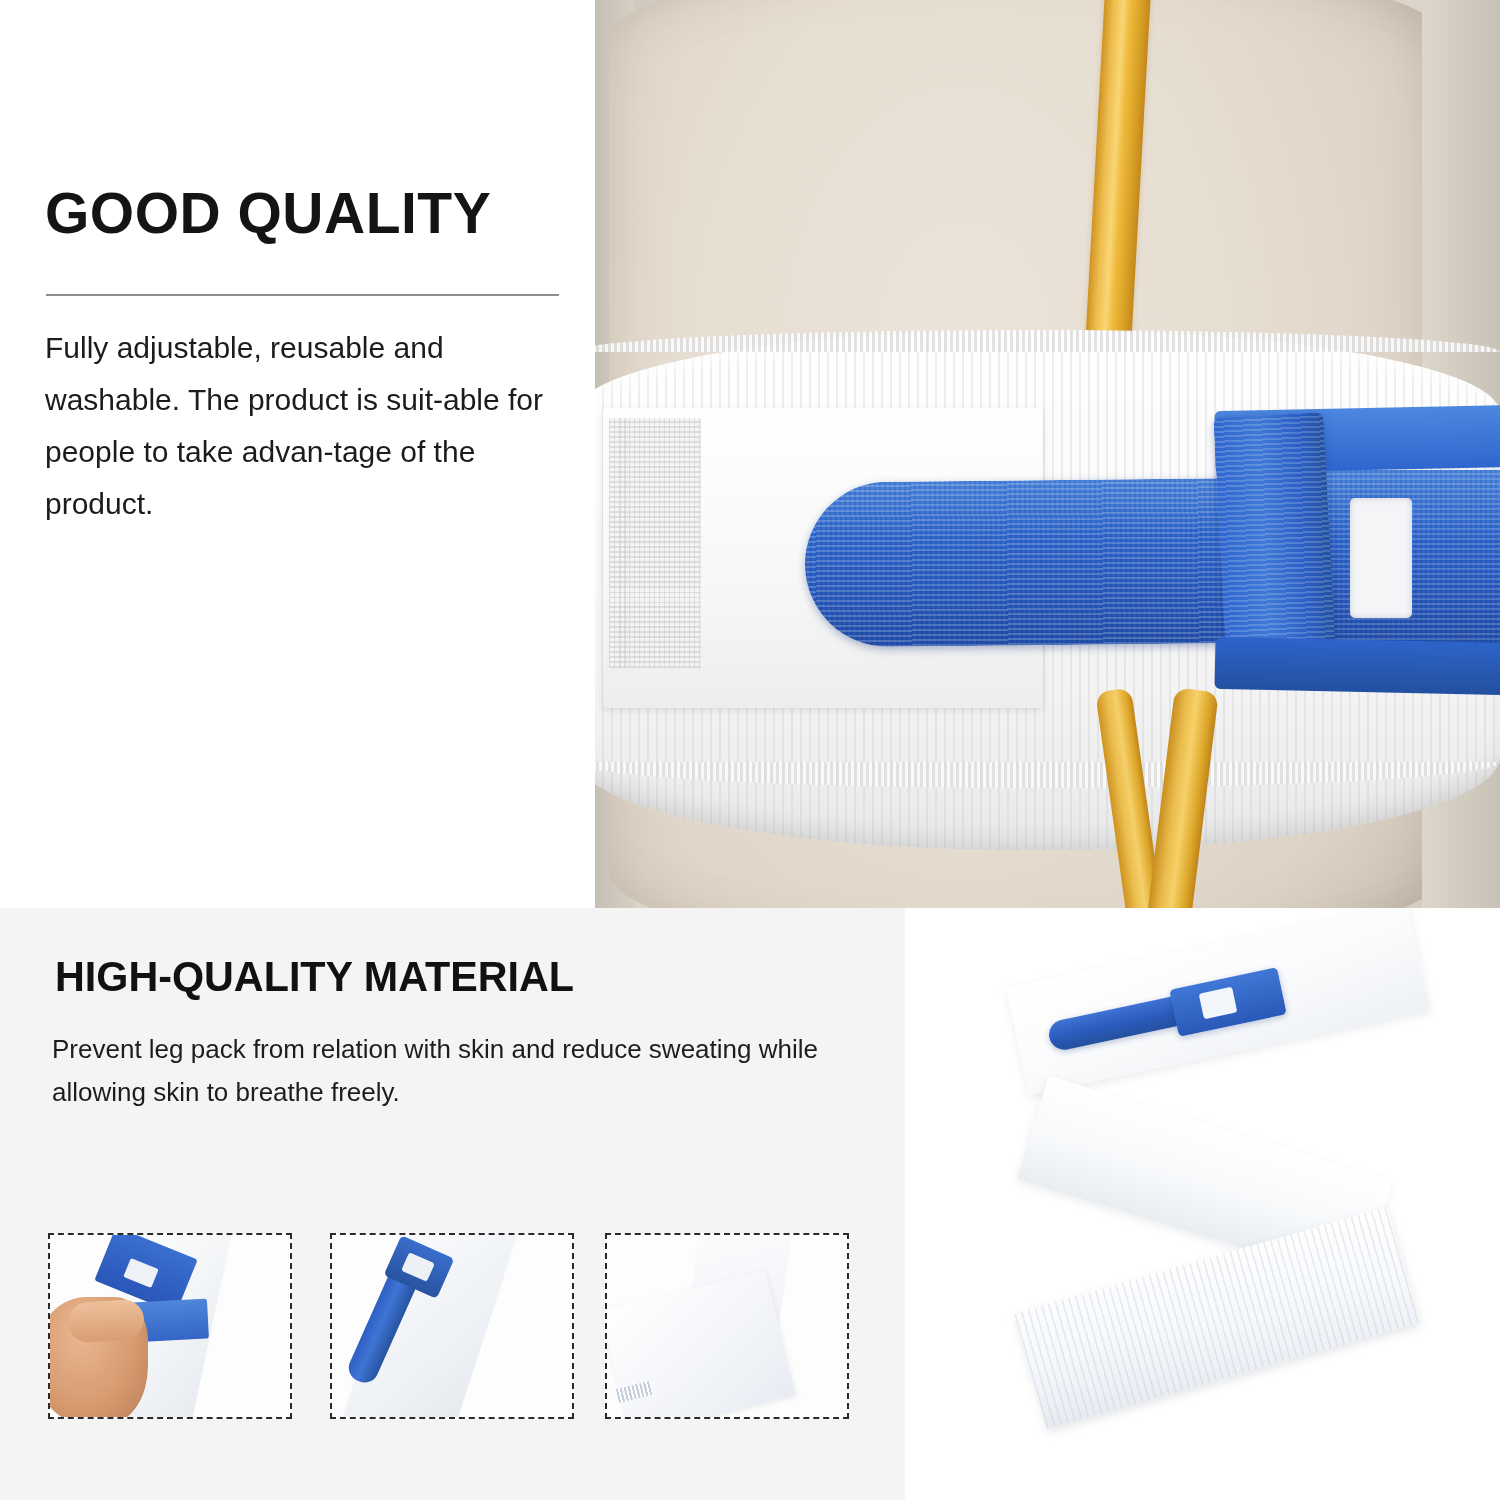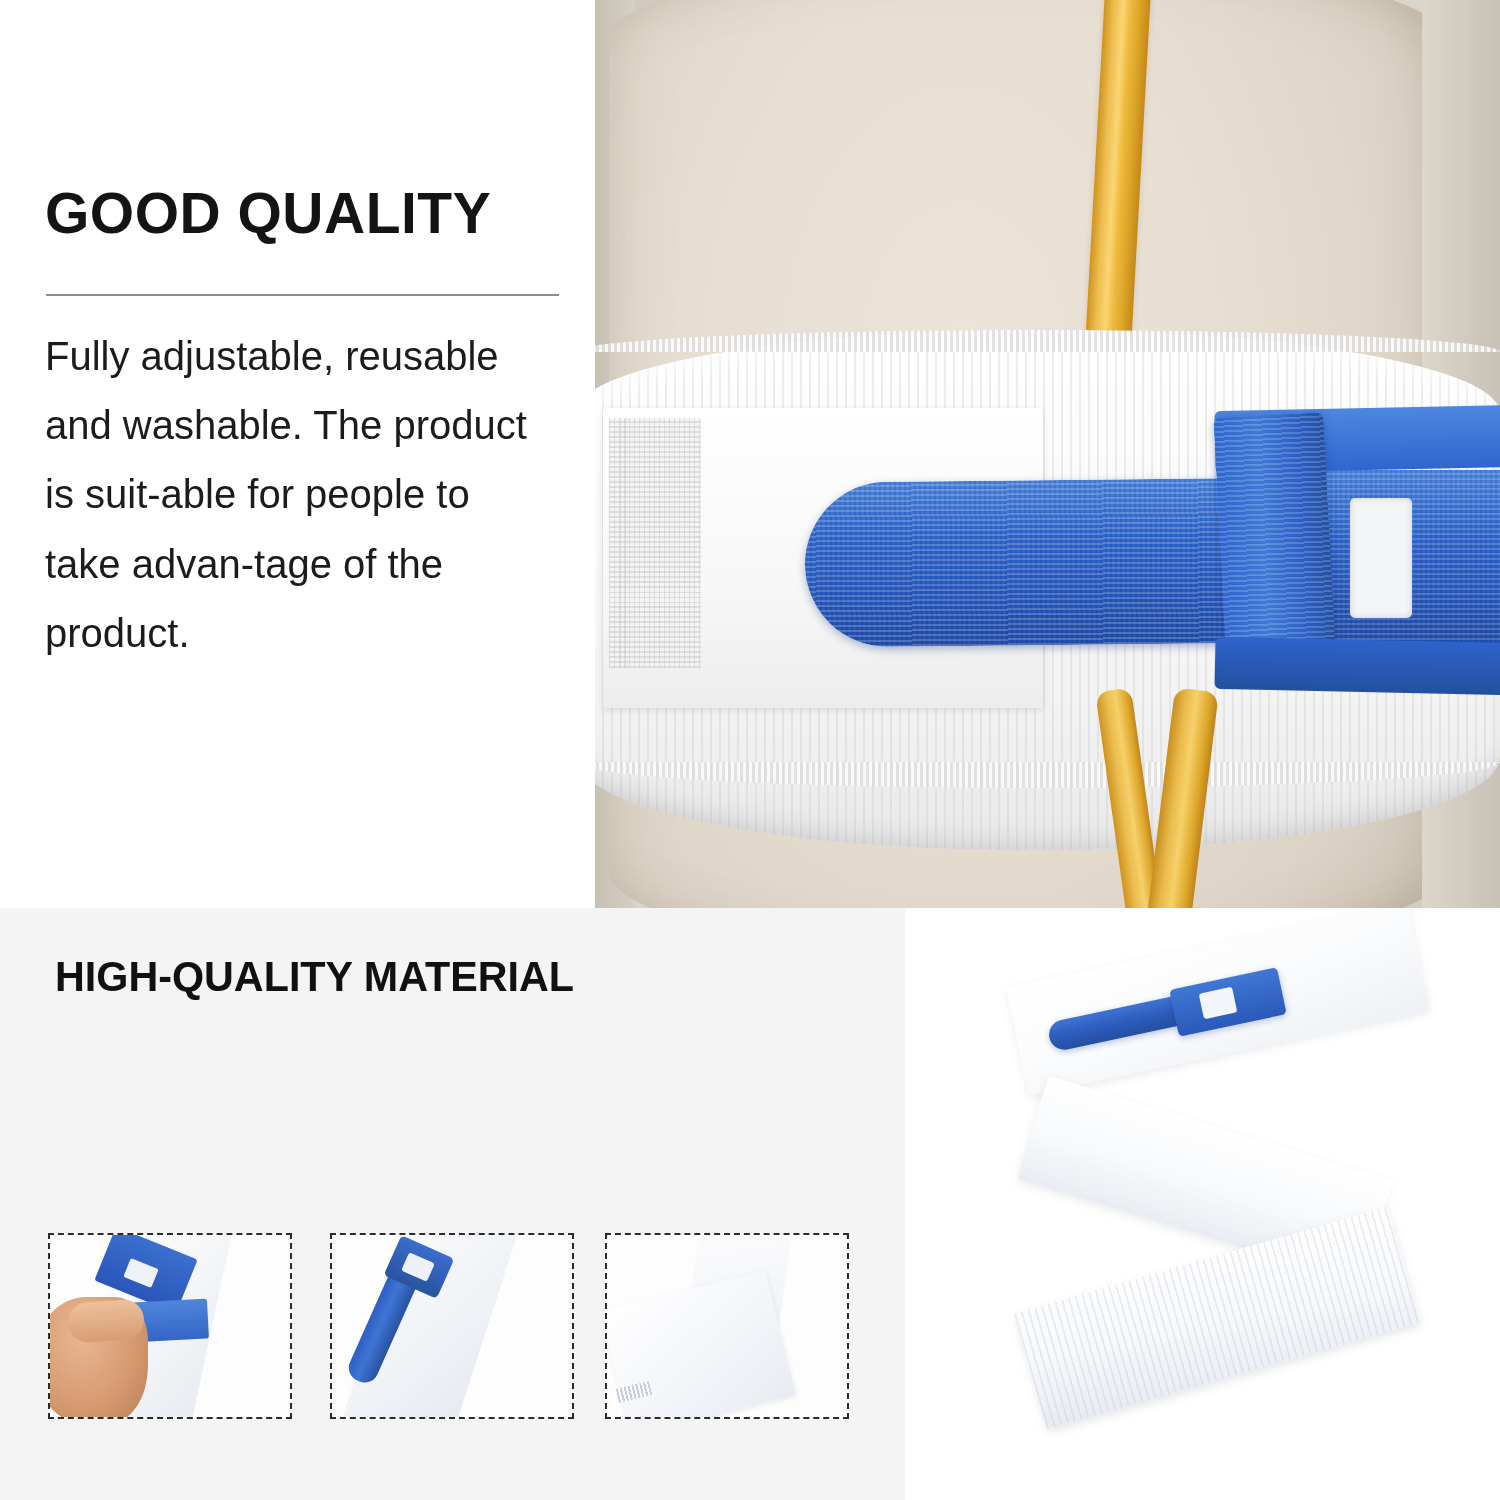--- a/index.html
+++ b/index.html
@@ -21,21 +21,21 @@
     font-size:57px;font-weight:bold;color:#141414;
     letter-spacing:0.5px;line-height:1;
     white-space:nowrap;
   }
   #good-quality-divider{
     position:absolute;left:46px;top:294px;width:513px;height:2px;
     background:#8d8d8d;
   }
   #good-quality-body{
     position:absolute;left:45px;top:322px;width:500px;
-    font-size:40px;color:#1c1c1c;line-height:1.73;font-weight:400;
+    font-size:30px;color:#1c1c1c;line-height:1.73;font-weight:400;
   }
 
   
   #hero-photo{
     position:absolute;left:595px;top:0;width:905px;height:908px;
     overflow:hidden;background:#d8d2c8;
   }
   
   .hero-backdrop{
     position:absolute;left:0;top:0;width:905px;height:908px;
@@ -370,20 +370,21 @@
     <div class="strap-fold-top"></div>
     <div class="strap-fold"></div>
     <div class="strap-fold-bot"></div>
   </div>
 </div>
 
 <div id="bottom-section">
 
   <div id="bottom-left-panel">
     <div id="hq-title">HIGH-QUALITY MATERIAL</div>
+    <div id="hq-body">Prevent leg pack from relation with skin and reduce sweating while allowing skin to breathe freely.</div>
 
     <div class="thumb" id="thumb-1">
       <div class="thumb-inner">
         <div class="t1-band"></div>
         <div class="t1-strap-top"></div>
         <div class="t1-strap-hole"></div>
         <div class="t1-strap-tail"></div>
         <div class="t1-hand"></div>
         <div class="t1-finger"></div>
       </div>

